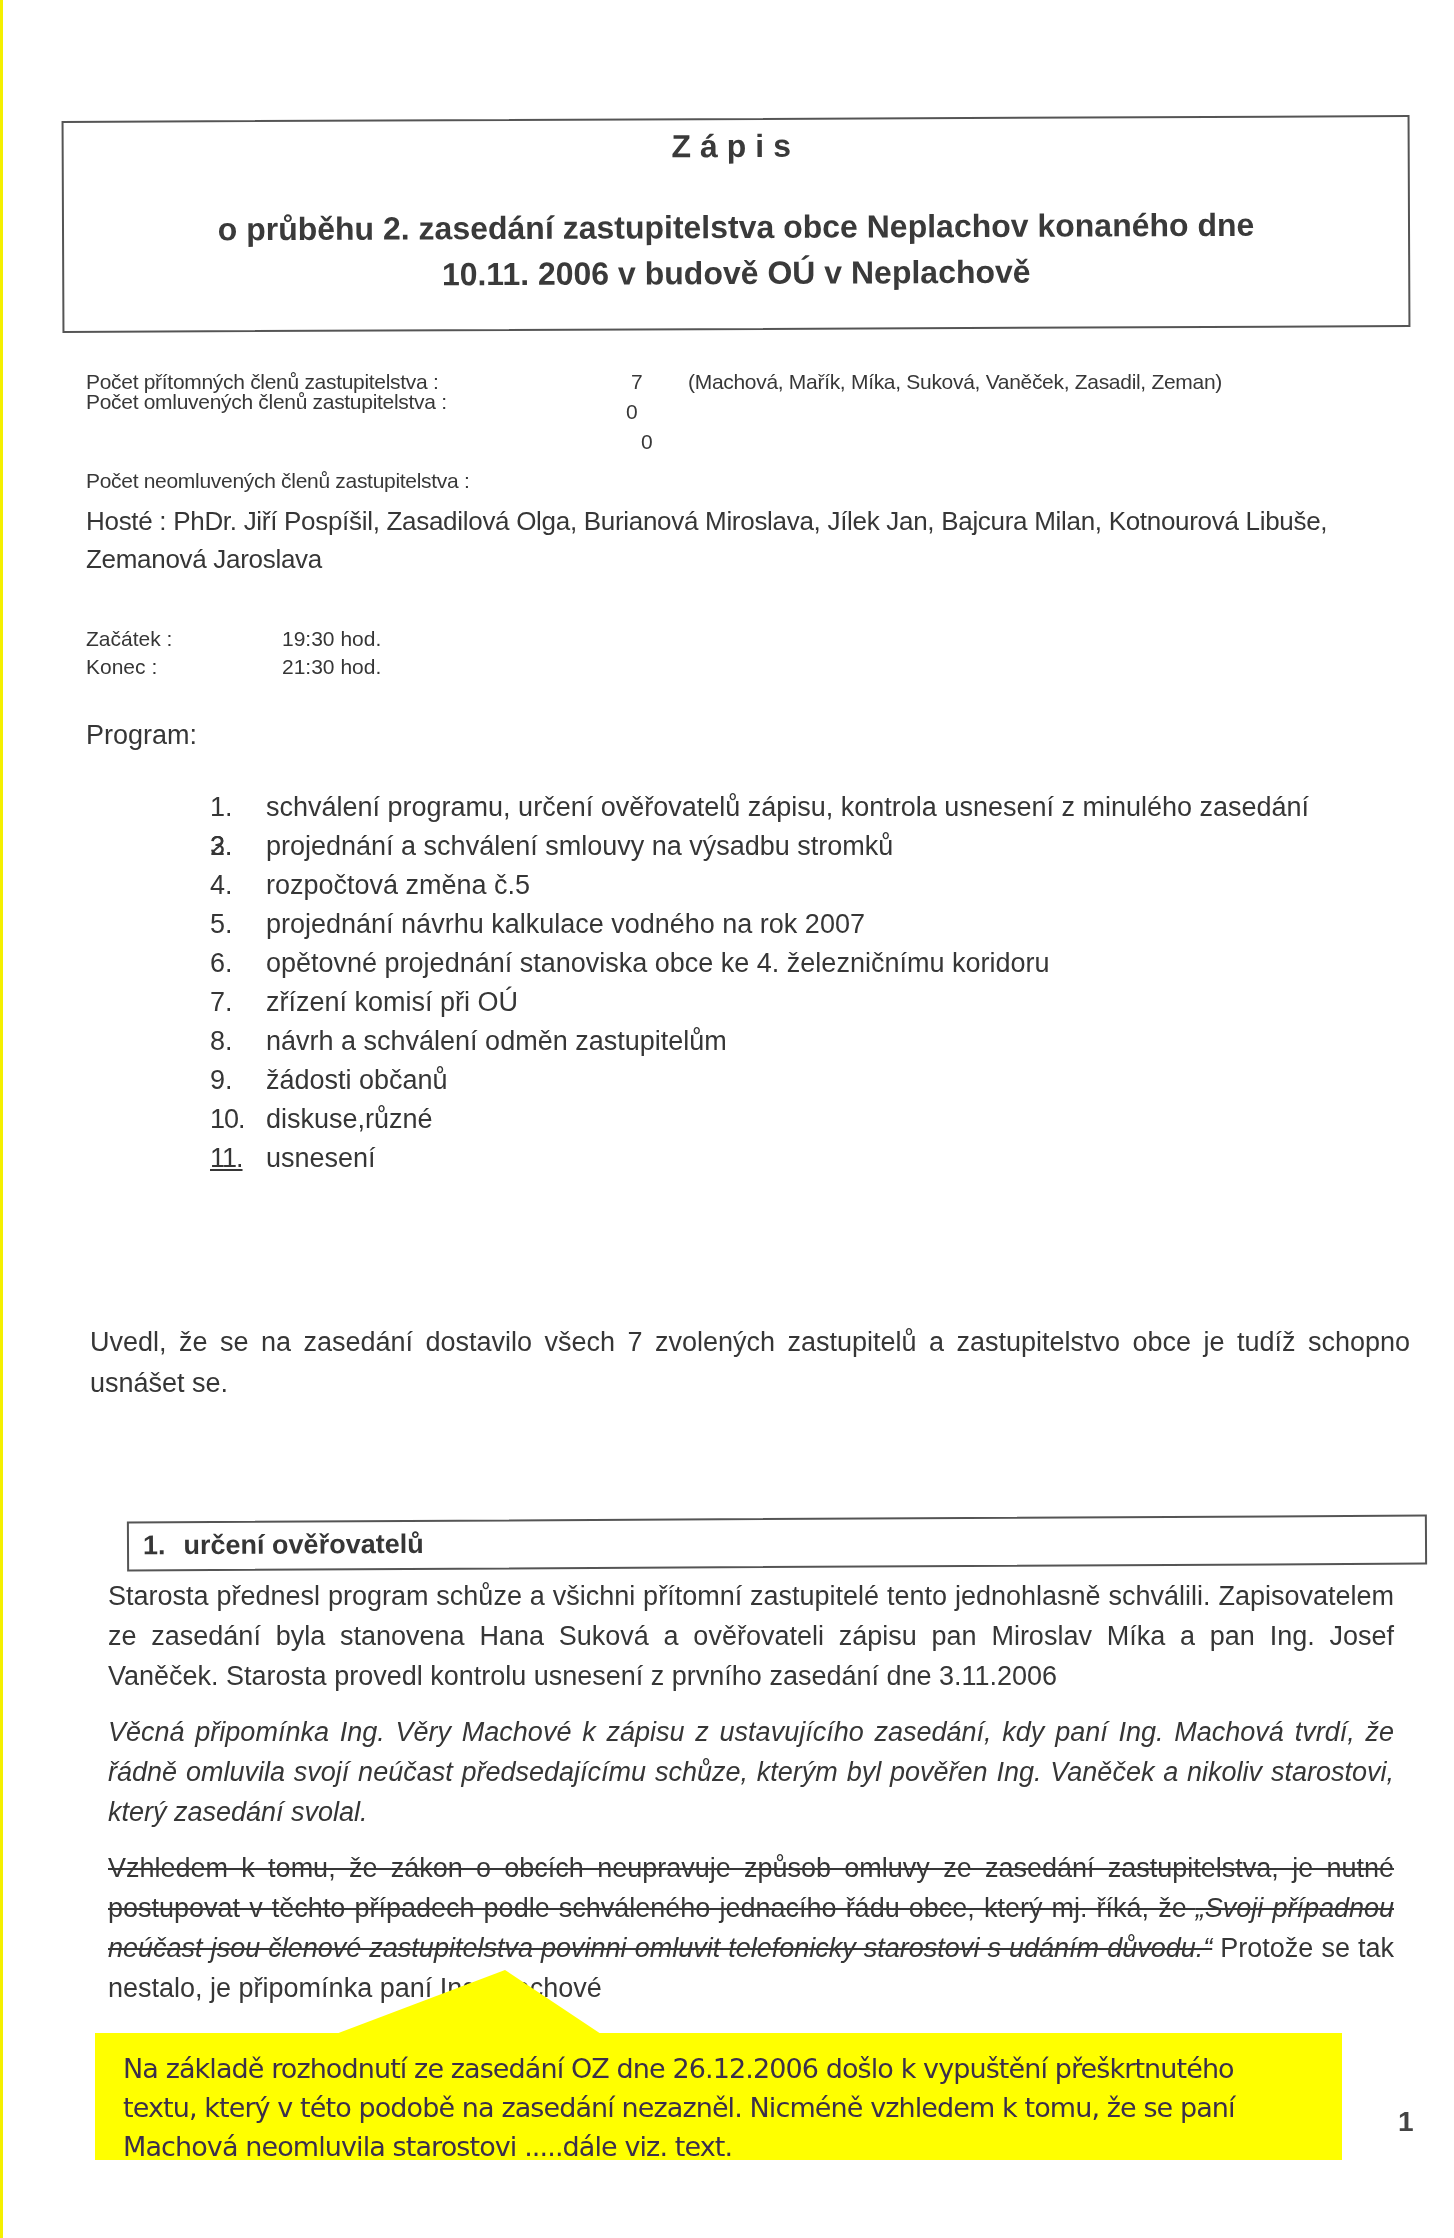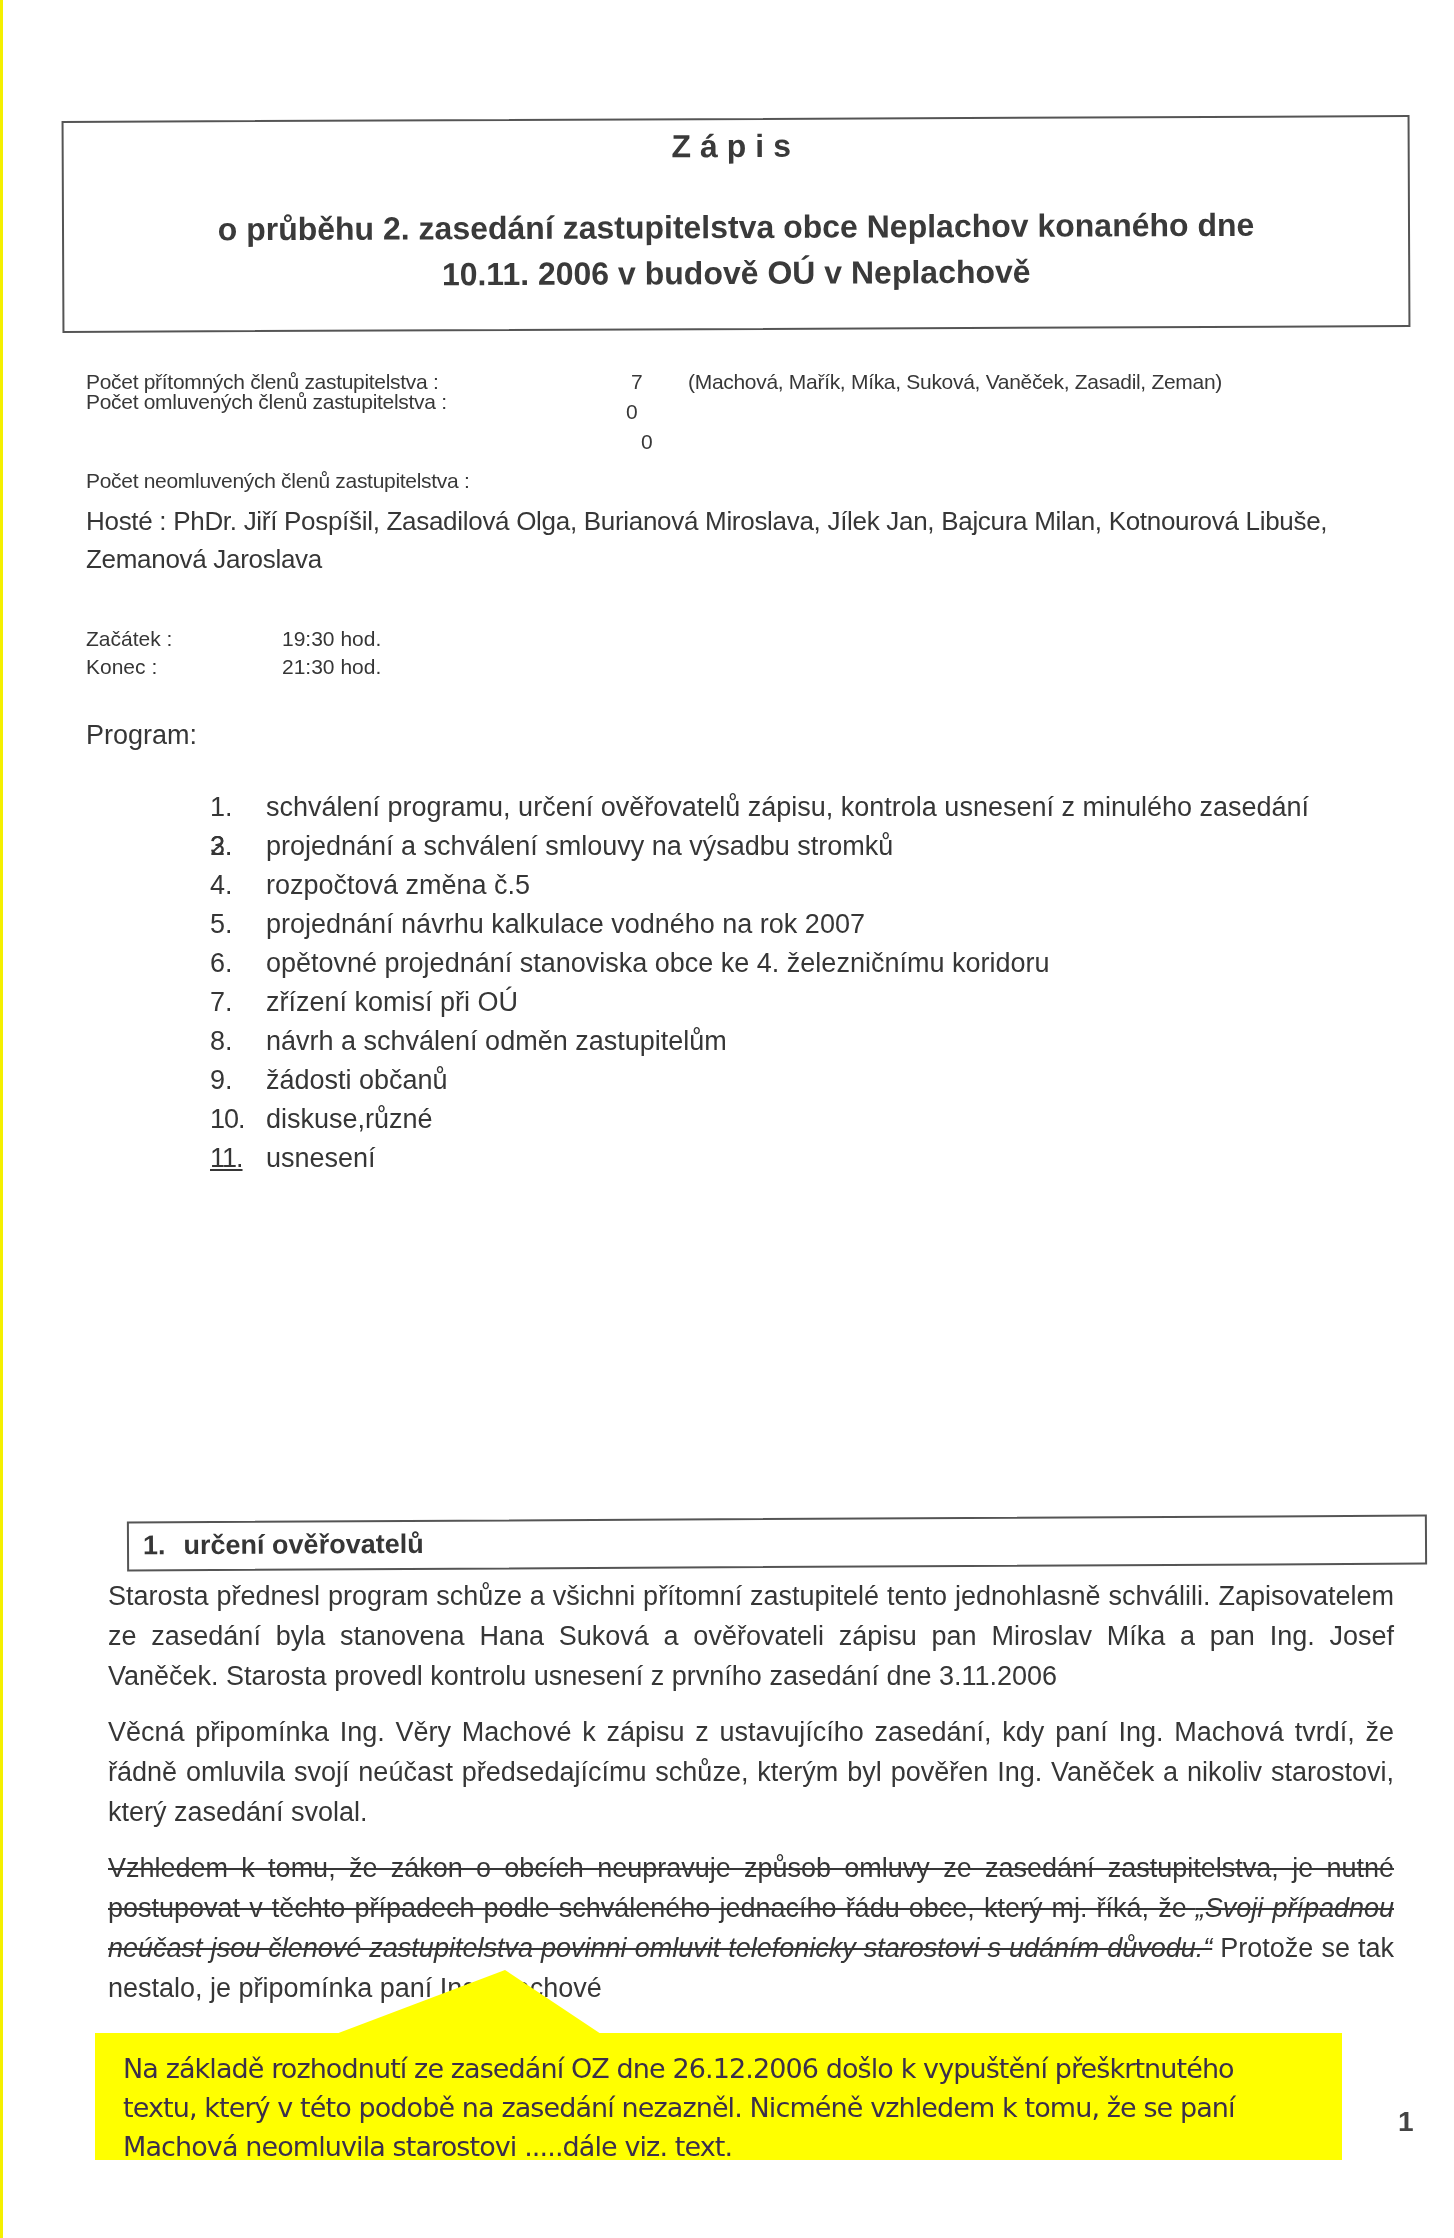--- a/index.html
+++ b/index.html
@@ -34,21 +34,21 @@
   .program-list li.item1 .txt { text-align: justify; text-align-last: left; display: block; }
   .para { font-size: 27px; line-height: 41px; }
   .section-box {
     left: 127px; top: 1518px; width: 1300px; height: 50px;
     border: 2px solid #555; box-sizing: border-box; transform: rotate(-0.3deg);
     font-size: 27px; font-weight: bold; padding-left: 14px; line-height: 44px;
   }
   .section-box .num { margin-right: 18px; }
   .body-text { left: 92px; top: 1560px; width: 1318px; font-size: 27px; line-height: 40px; text-align: justify; }
   .body-text p { margin: 16px; }
-  .italic { }
+  .italic { font-style: italic; }
   .strike { text-decoration: line-through; text-decoration-thickness: 2px; font-style: italic; }
   .strike-plain { text-decoration: line-through; text-decoration-thickness: 2px; }
   .callout-tail { left: 0; top: 0; width: 1454px; height: 2238px; pointer-events: none; }
   .callout {
     left: 95px; top: 2033px; width: 1247px; height: 127px; background: #ffff00;
     box-sizing: border-box; padding: 16px 28px 0 28px;
     font-family: "DejaVu Sans", "Liberation Sans", sans-serif;
     font-size: 27px; line-height: 39px; color: #3b2f4a; letter-spacing: -0.9px; overflow: hidden;
   }
   .page-number { left: 1398px; top: 2106px; font-size: 28px; font-weight: bold; color: #444; }
@@ -97,20 +97,21 @@
   <li><span class="num">5.</span><span>projednání návrhu kalkulace vodného na rok 2007</span></li>
   <li><span class="num">6.</span><span>opětovné projednání stanoviska obce ke 4. železničnímu koridoru</span></li>
   <li><span class="num">7.</span><span>zřízení komisí při OÚ</span></li>
   <li><span class="num">8.</span><span>návrh a schválení odměn zastupitelům</span></li>
   <li><span class="num">9.</span><span>žádosti občanů</span></li>
   <li><span class="num" style="letter-spacing:-1px;">10.</span><span>diskuse,různé</span></li>
   <li><span class="num" style="letter-spacing:-1px;text-decoration:underline;">11.</span><span>usnesení</span></li>
 </ol>
 
 <div class="abs para" style="left:90px; top:1322px; width:1320px;">
+  <div style="text-align: justify;">Uvedl, že se na zasedání dostavilo všech 7 zvolených zastupitelů a zastupitelstvo obce je tudíž schopno usnášet se.</div>
 </div>
 
 <div class="abs section-box">
   <span class="num">1.</span><span>určení ověřovatelů</span>
 </div>
 
 <div class="abs body-text">
   <p>Starosta přednesl program schůze a všichni přítomní zastupitelé tento jednohlasně schválili. Zapisovatelem ze zasedání byla stanovena Hana Suková a ověřovateli zápisu pan Miroslav Míka a pan Ing. Josef Vaněček. Starosta provedl kontrolu usnesení z prvního zasedání dne 3.11.2006</p>
   <p class="italic">Věcná připomínka Ing. Věry Machové k zápisu z ustavujícího zasedání, kdy paní Ing. Machová tvrdí, že řádně omluvila svojí neúčast předsedajícímu schůze, kterým byl pověřen Ing. Vaněček a nikoliv starostovi, který zasedání svolal.</p>
   <p><span class="strike-plain">Vzhledem k tomu, že zákon o obcích neupravuje způsob omluvy ze zasedání zastupitelstva, je nutné postupovat v těchto případech podle schváleného jednacího řádu obce, který mj. říká, že </span><span class="strike">„Svoji případnou neúčast jsou členové zastupitelstva povinni omluvit telefonicky starostovi s udáním důvodu.“</span><span> Protože se tak nestalo, je připomínka paní Ing. Machové</span></p>

